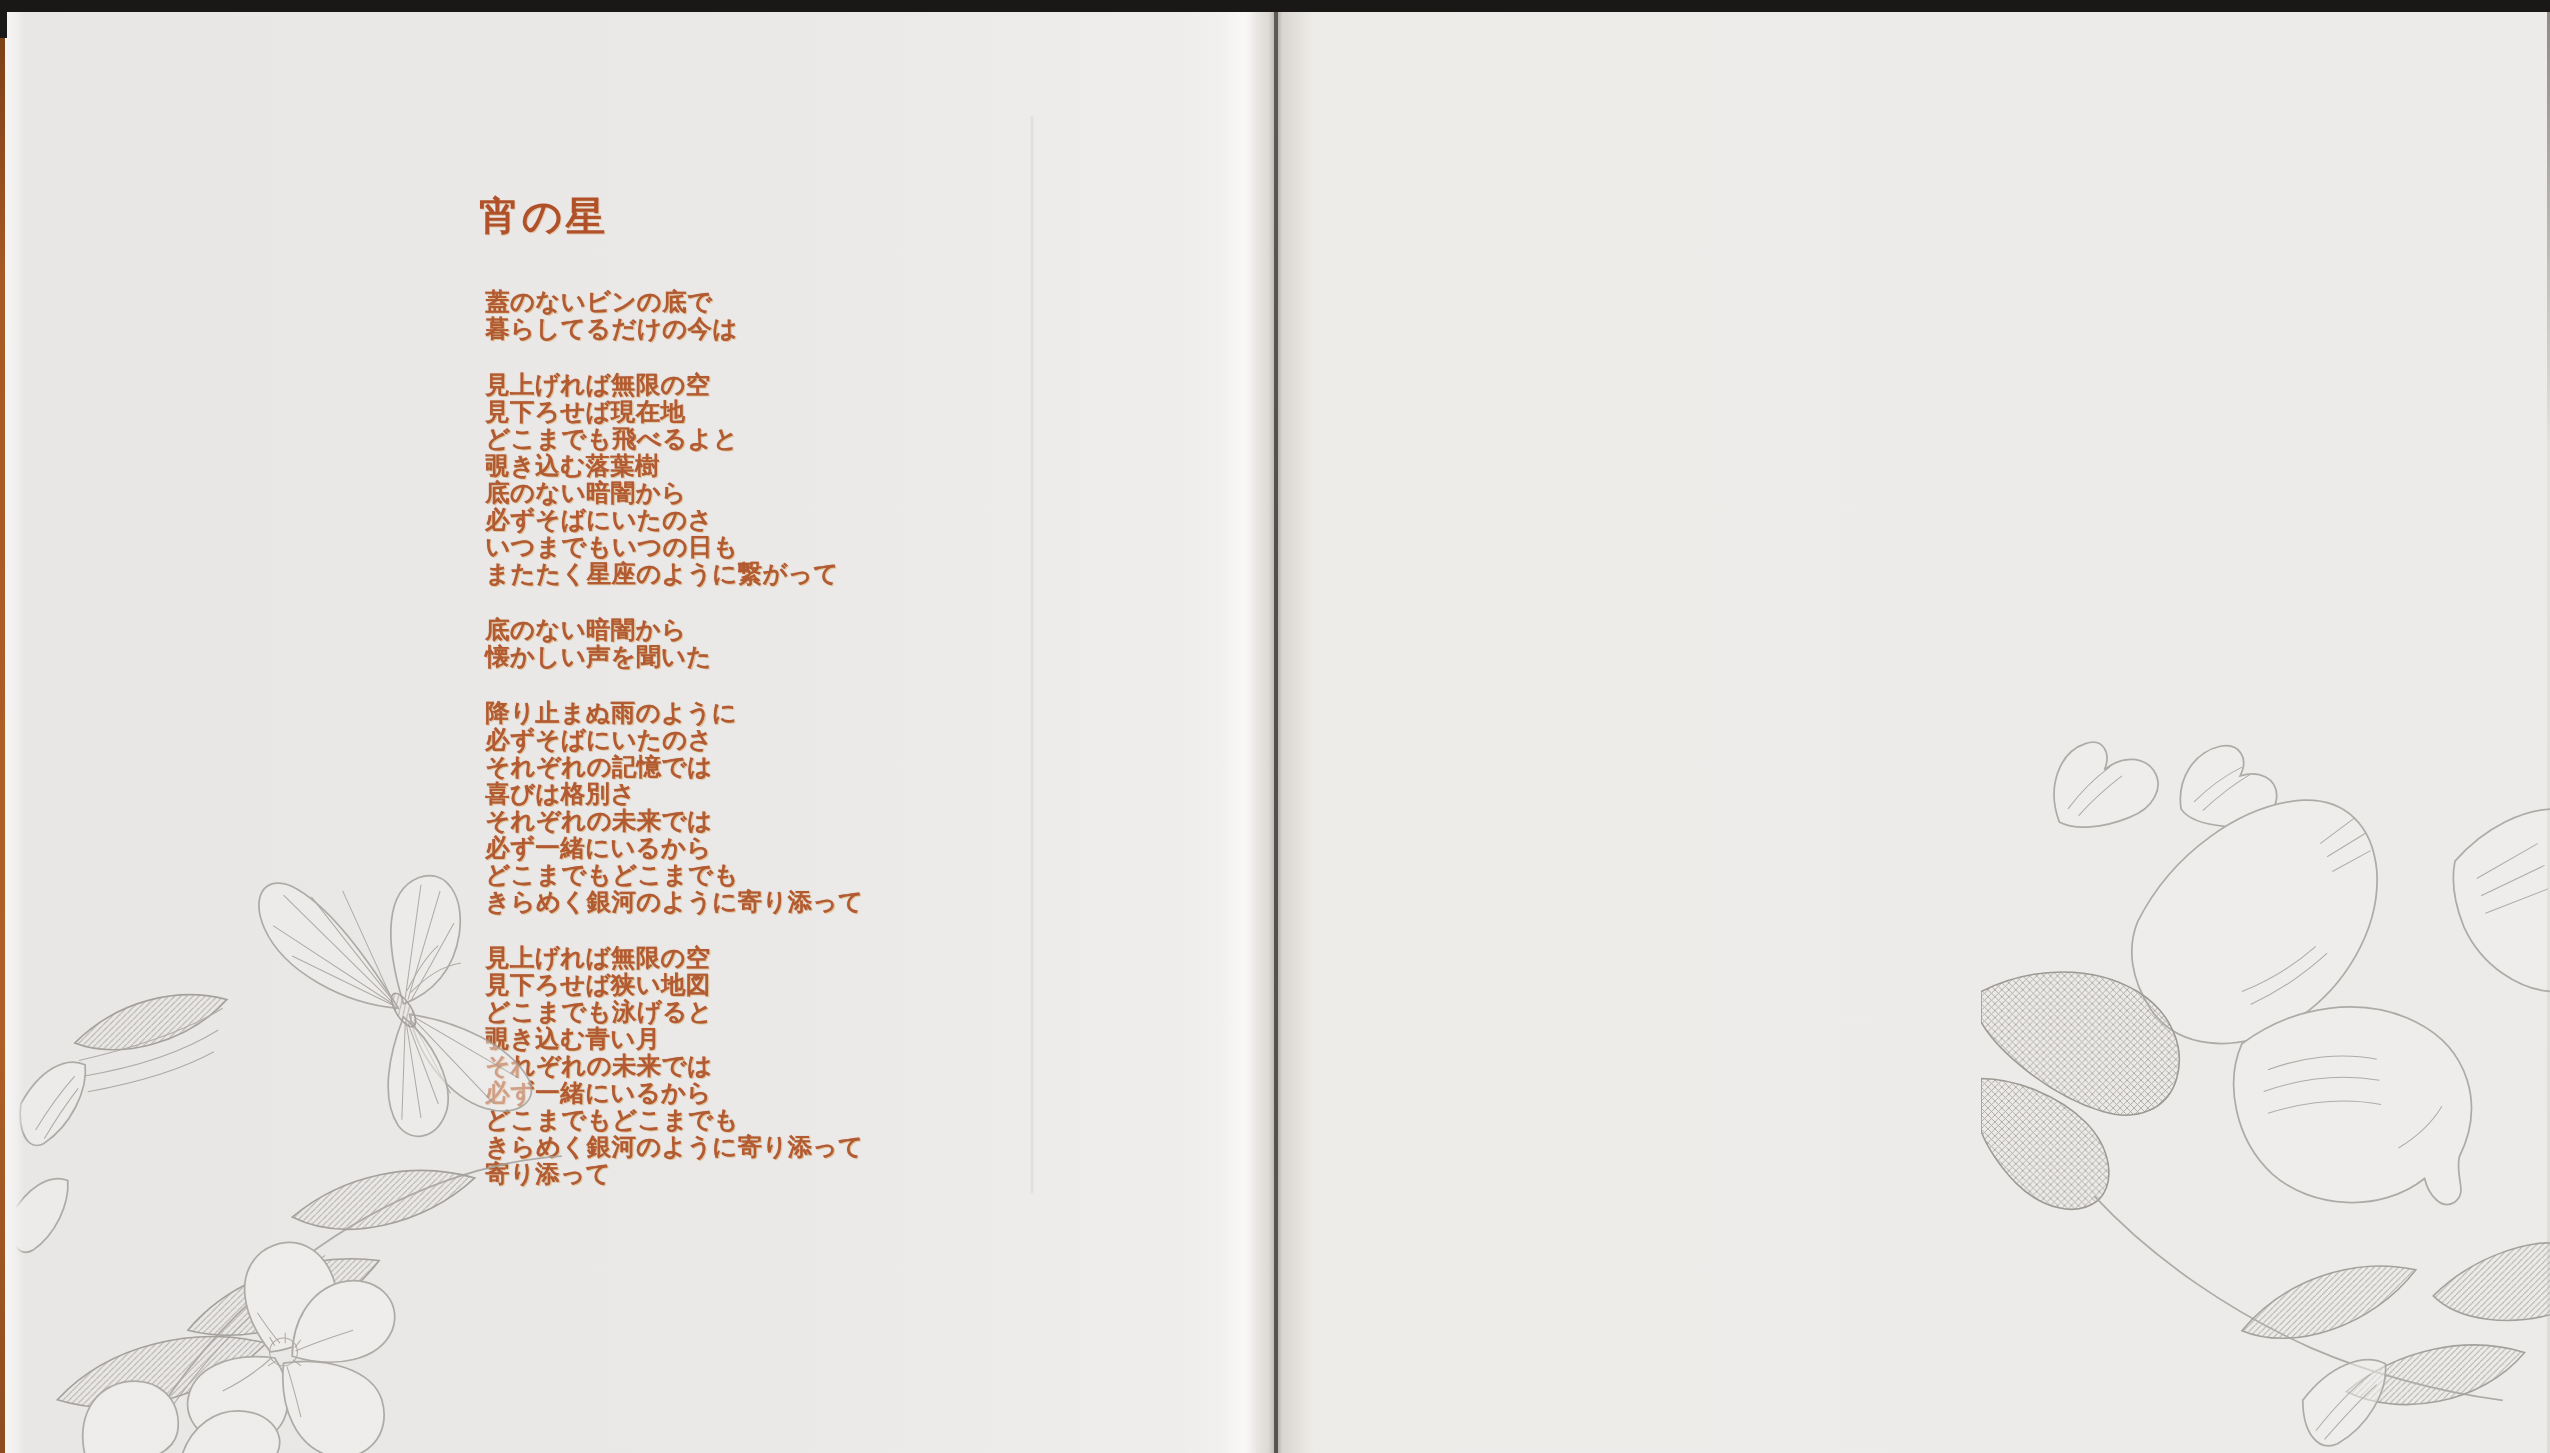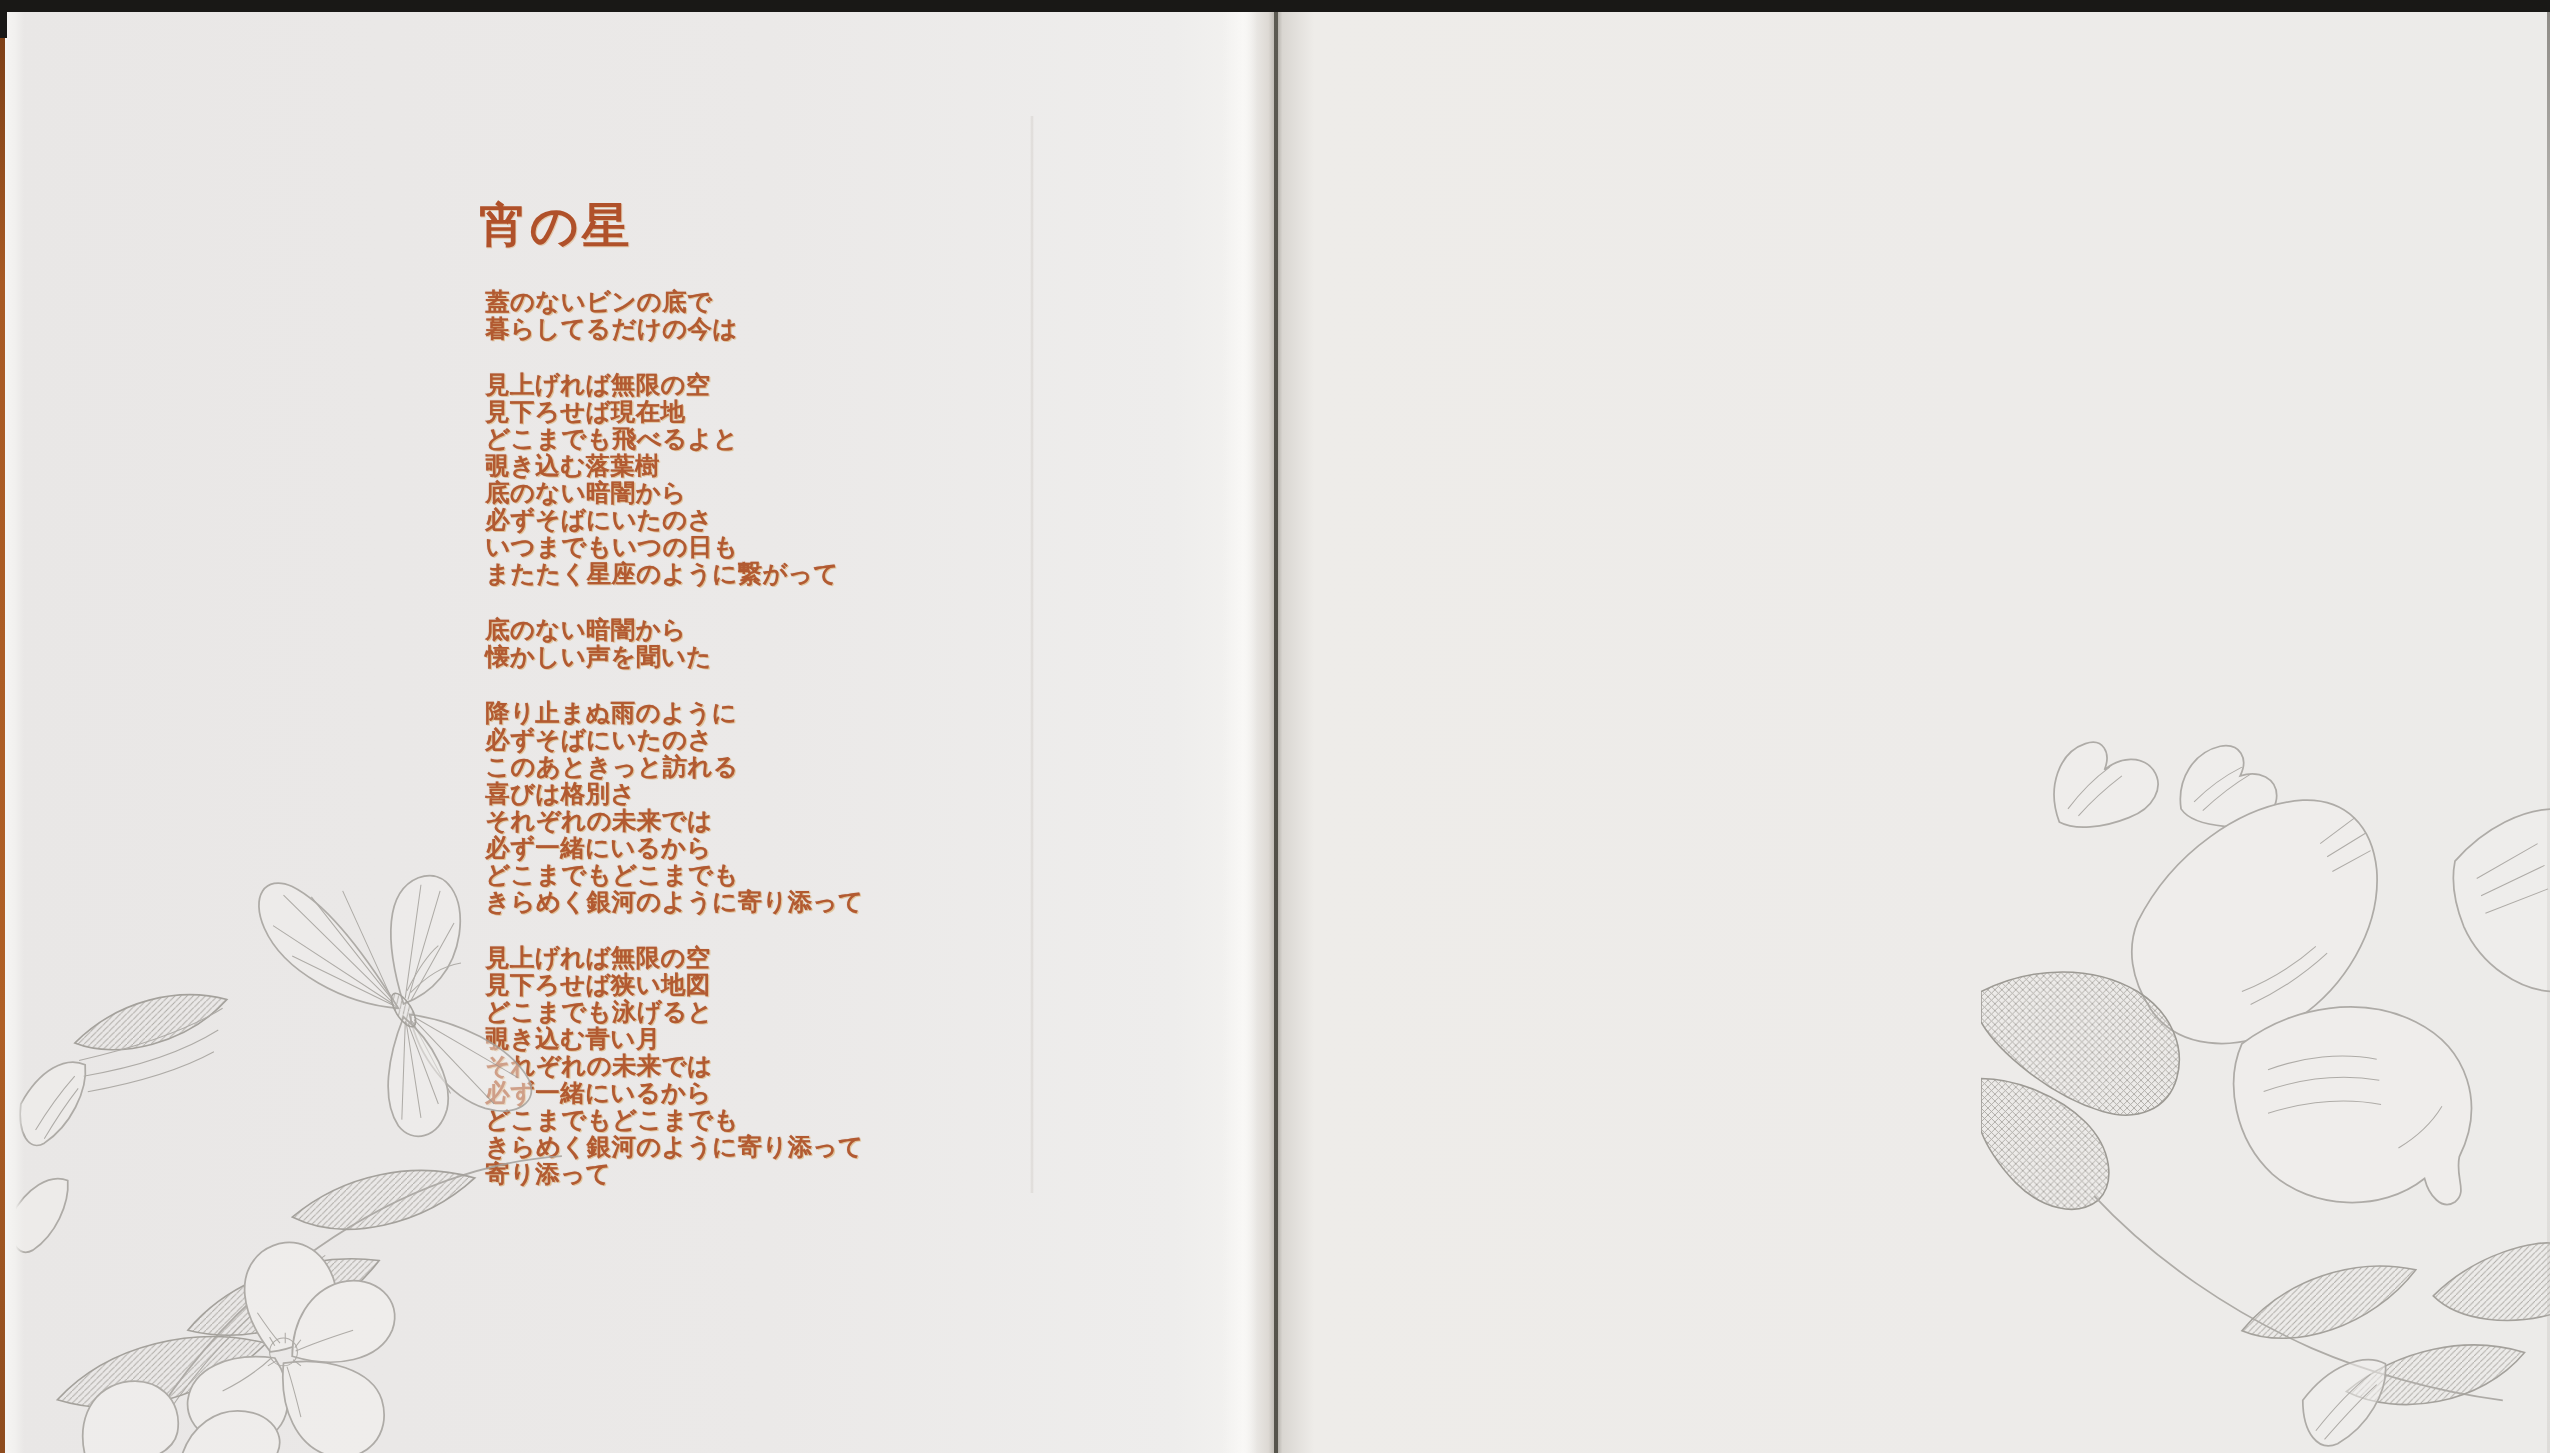--- a/index.html
+++ b/index.html
@@ -55,21 +55,21 @@
     position:absolute;top:104px;bottom:261px;left:1025px;width:3.5px;
     background:linear-gradient(90deg,rgba(255,255,255,0) 0%,rgba(205,200,194,0.5) 50%,rgba(255,255,255,0) 100%);
   }
   .crease-near-gutter{
     position:absolute;top:0;bottom:0;left:1217px;width:35px;
     background:linear-gradient(90deg,rgba(255,255,255,0) 0%,rgba(250,249,247,0.8) 60%,rgba(236,234,232,0) 100%);
   }
   
   .song-title{
     position:absolute;
-    font-size:48px;font-weight:700;letter-spacing:2.6px;
+    font-size:40px;font-weight:700;letter-spacing:2.6px;
     color:var(--title-color);
     text-shadow:0.9px 0.9px 0 rgba(210,140,60,0.35);
     white-space:pre;
     font-family:Liberation Serif, serif;
   }
   .song-title.left{left:474px;top:150px;}
   
   .lyrics{
     position:absolute;
     font-size:24.4px;font-weight:700;
@@ -115,21 +115,21 @@
             <span class="line">いつまでもいつの日も</span>
             <span class="line">またたく星座のように繋がって</span>
           </p>
           <p class="stanza">
             <span class="line">底のない暗闇から</span>
             <span class="line">懐かしい声を聞いた</span>
           </p>
           <p class="stanza">
             <span class="line">降り止まぬ雨のように</span>
             <span class="line">必ずそばにいたのさ</span>
-            <span class="line">このあときっと訪れる</span>
+            <span class="line">それぞれの記憶では</span>
             <span class="line">喜びは格別さ</span>
             <span class="line">それぞれの未来では</span>
             <span class="line">必ず一緒にいるから</span>
             <span class="line">どこまでもどこまでも</span>
             <span class="line">きらめく銀河のように寄り添って</span>
           </p>
           <p class="stanza">
             <span class="line">見上げれば無限の空</span>
             <span class="line">見下ろせば狭い地図</span>
             <span class="line">どこまでも泳げると</span>

